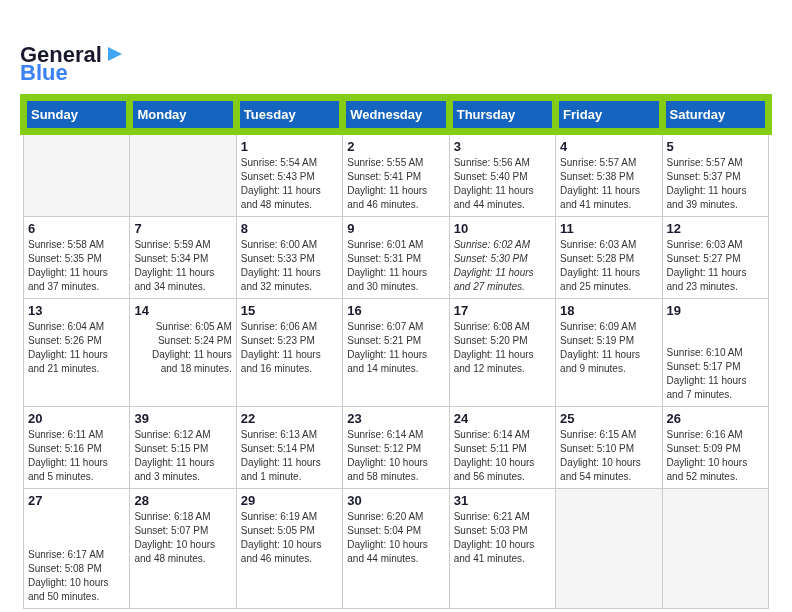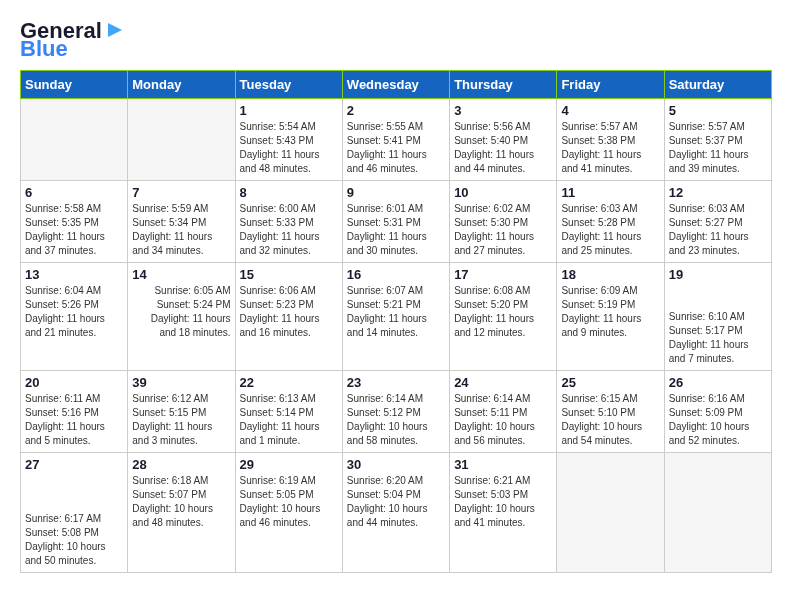--- a/index.html
+++ b/index.html
@@ -8,20 +8,21 @@
       background: #fff;
       width: 792px;
       min-height: 612px;
       padding: 20px;
     }
     .header {
       display: flex;
       justify-content: space-between;
       align-items: center;
       margin-bottom: 10px;
+      margin-top: 24px;
     }
     .logo {
       display: flex;
       flex-direction: column;
       align-items: flex-start;
     }
     .logo-text {
       font-size: 22px;
       font-weight: bold;
       color: #1a1a2e;
@@ -43,21 +44,21 @@
       width: 100%;
       border-collapse: collapse;
       font-size: 11px;
     }
     .calendar th {
       background: #1565c0;
       color: #fff;
       padding: 6px 4px;
       text-align: left;
       font-size: 13px;
-      border: 1px solid #84cc16;
+      border: 7px solid #84cc16;
     }
     .calendar td {
       border: 1px solid #ccc;
       vertical-align: top;
       padding: 4px;
       width: calc(100% / 7);
       height: 80px;
       background: #fff;
     }
     .calendar td.empty {
@@ -164,21 +165,21 @@
 Daylight: 11 hours and 32 minutes.</div>
         </td>
         <td>
           <span class="day-num">9</span>
           <div class="day-info" style="white-space: pre-line;">Sunrise: 6:01 AM
 Sunset: 5:31 PM
 Daylight: 11 hours and 30 minutes.</div>
         </td>
         <td>
           <span class="day-num">10</span>
-          <div class="day-info" style="white-space: pre-line;">Sunrise: 6:02 AM
+          <div class="day-info" style="white-space: pre-line; font-style: italic;">Sunrise: 6:02 AM
 Sunset: 5:30 PM
 Daylight: 11 hours and 27 minutes.</div>
         </td>
         <td>
           <span class="day-num">11</span>
           <div class="day-info" style="white-space: pre-line;">Sunrise: 6:03 AM
 Sunset: 5:28 PM
 Daylight: 11 hours and 25 minutes.</div>
         </td>
         <td>

